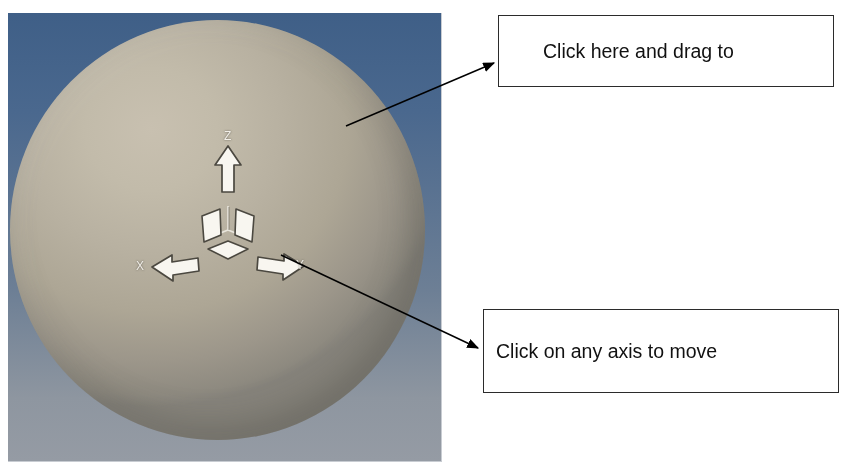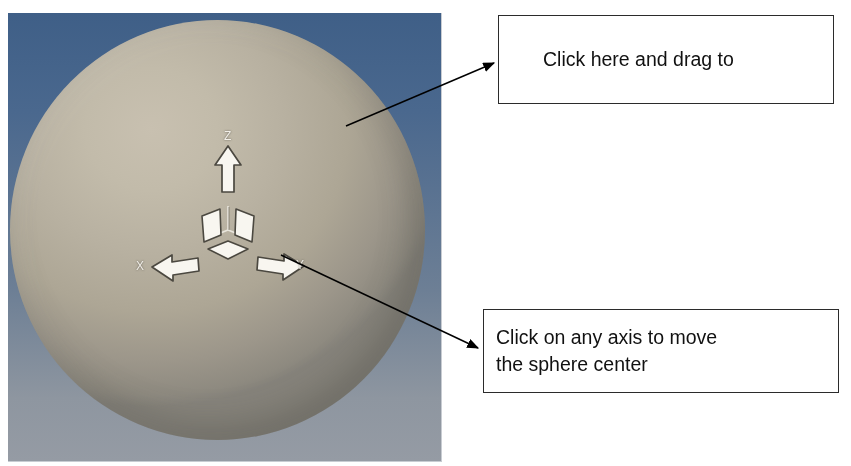--- a/index.html
+++ b/index.html
@@ -93,21 +93,21 @@
     justify-content: center;
     padding: 2px 12px;
   }
   .callout .line {
     font-family: "Liberation Sans", sans-serif;
     font-size: 19.5px;
     line-height: 1.38;
     color: #111111;
     white-space: nowrap;
   }
-  #callout-radius { left: 498px; top: 15px;  width: 336px; height: 89px; padding-left: 44px; }
+  #callout-radius { left: 498px; top: 15px;  width: 336px; height: 72px; padding-left: 44px; }
   #callout-center { left: 483px; top: 309px; width: 356px; height: 84px; }
 
   
   .leader {
     position: absolute;
     left: 0; top: 0;
     width: 851px;
     height: 466px;
     pointer-events: none;
     overflow: visible;
@@ -163,14 +163,13 @@
   <line x1="346" y1="126" x2="494" y2="63" stroke="#000000" stroke-width="1.5" marker-end="url(#arrowhead)"></line>
   <line x1="281" y1="255" x2="478" y2="348" stroke="#000000" stroke-width="1.5" marker-end="url(#arrowhead)"></line>
 </svg>
 
 <div class="callout" id="callout-radius">
   <span class="line">Click here and drag to</span>
 </div>
 
 <div class="callout" id="callout-center">
   <span class="line">Click on any axis to move</span>
-  <span class="line">the sphere center</span>
 </div>
 
 </body></html>

